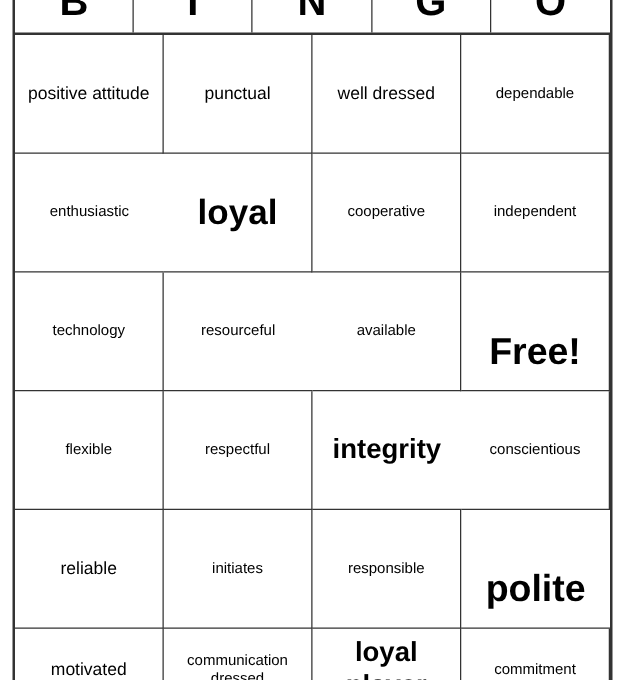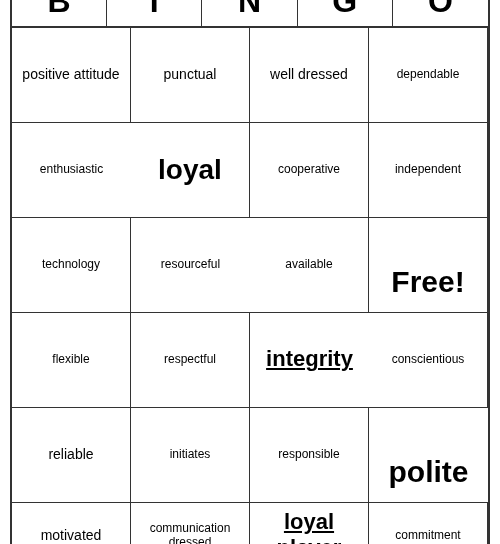--- a/index.html
+++ b/index.html
@@ -74,21 +74,20 @@
       font-size: 12px;
     }
 
     .size-medium {
       font-size: 14px;
     }
 
     .size-large {
       font-size: 22px;
       font-weight: bold;
-      text-decoration: underline;
     }
 
     .size-xlarge {
       font-size: 30px;
       font-weight: bold;
       margin-top: 35px;
     }
 
     .size-xxlarge {
       font-size: 28px;

